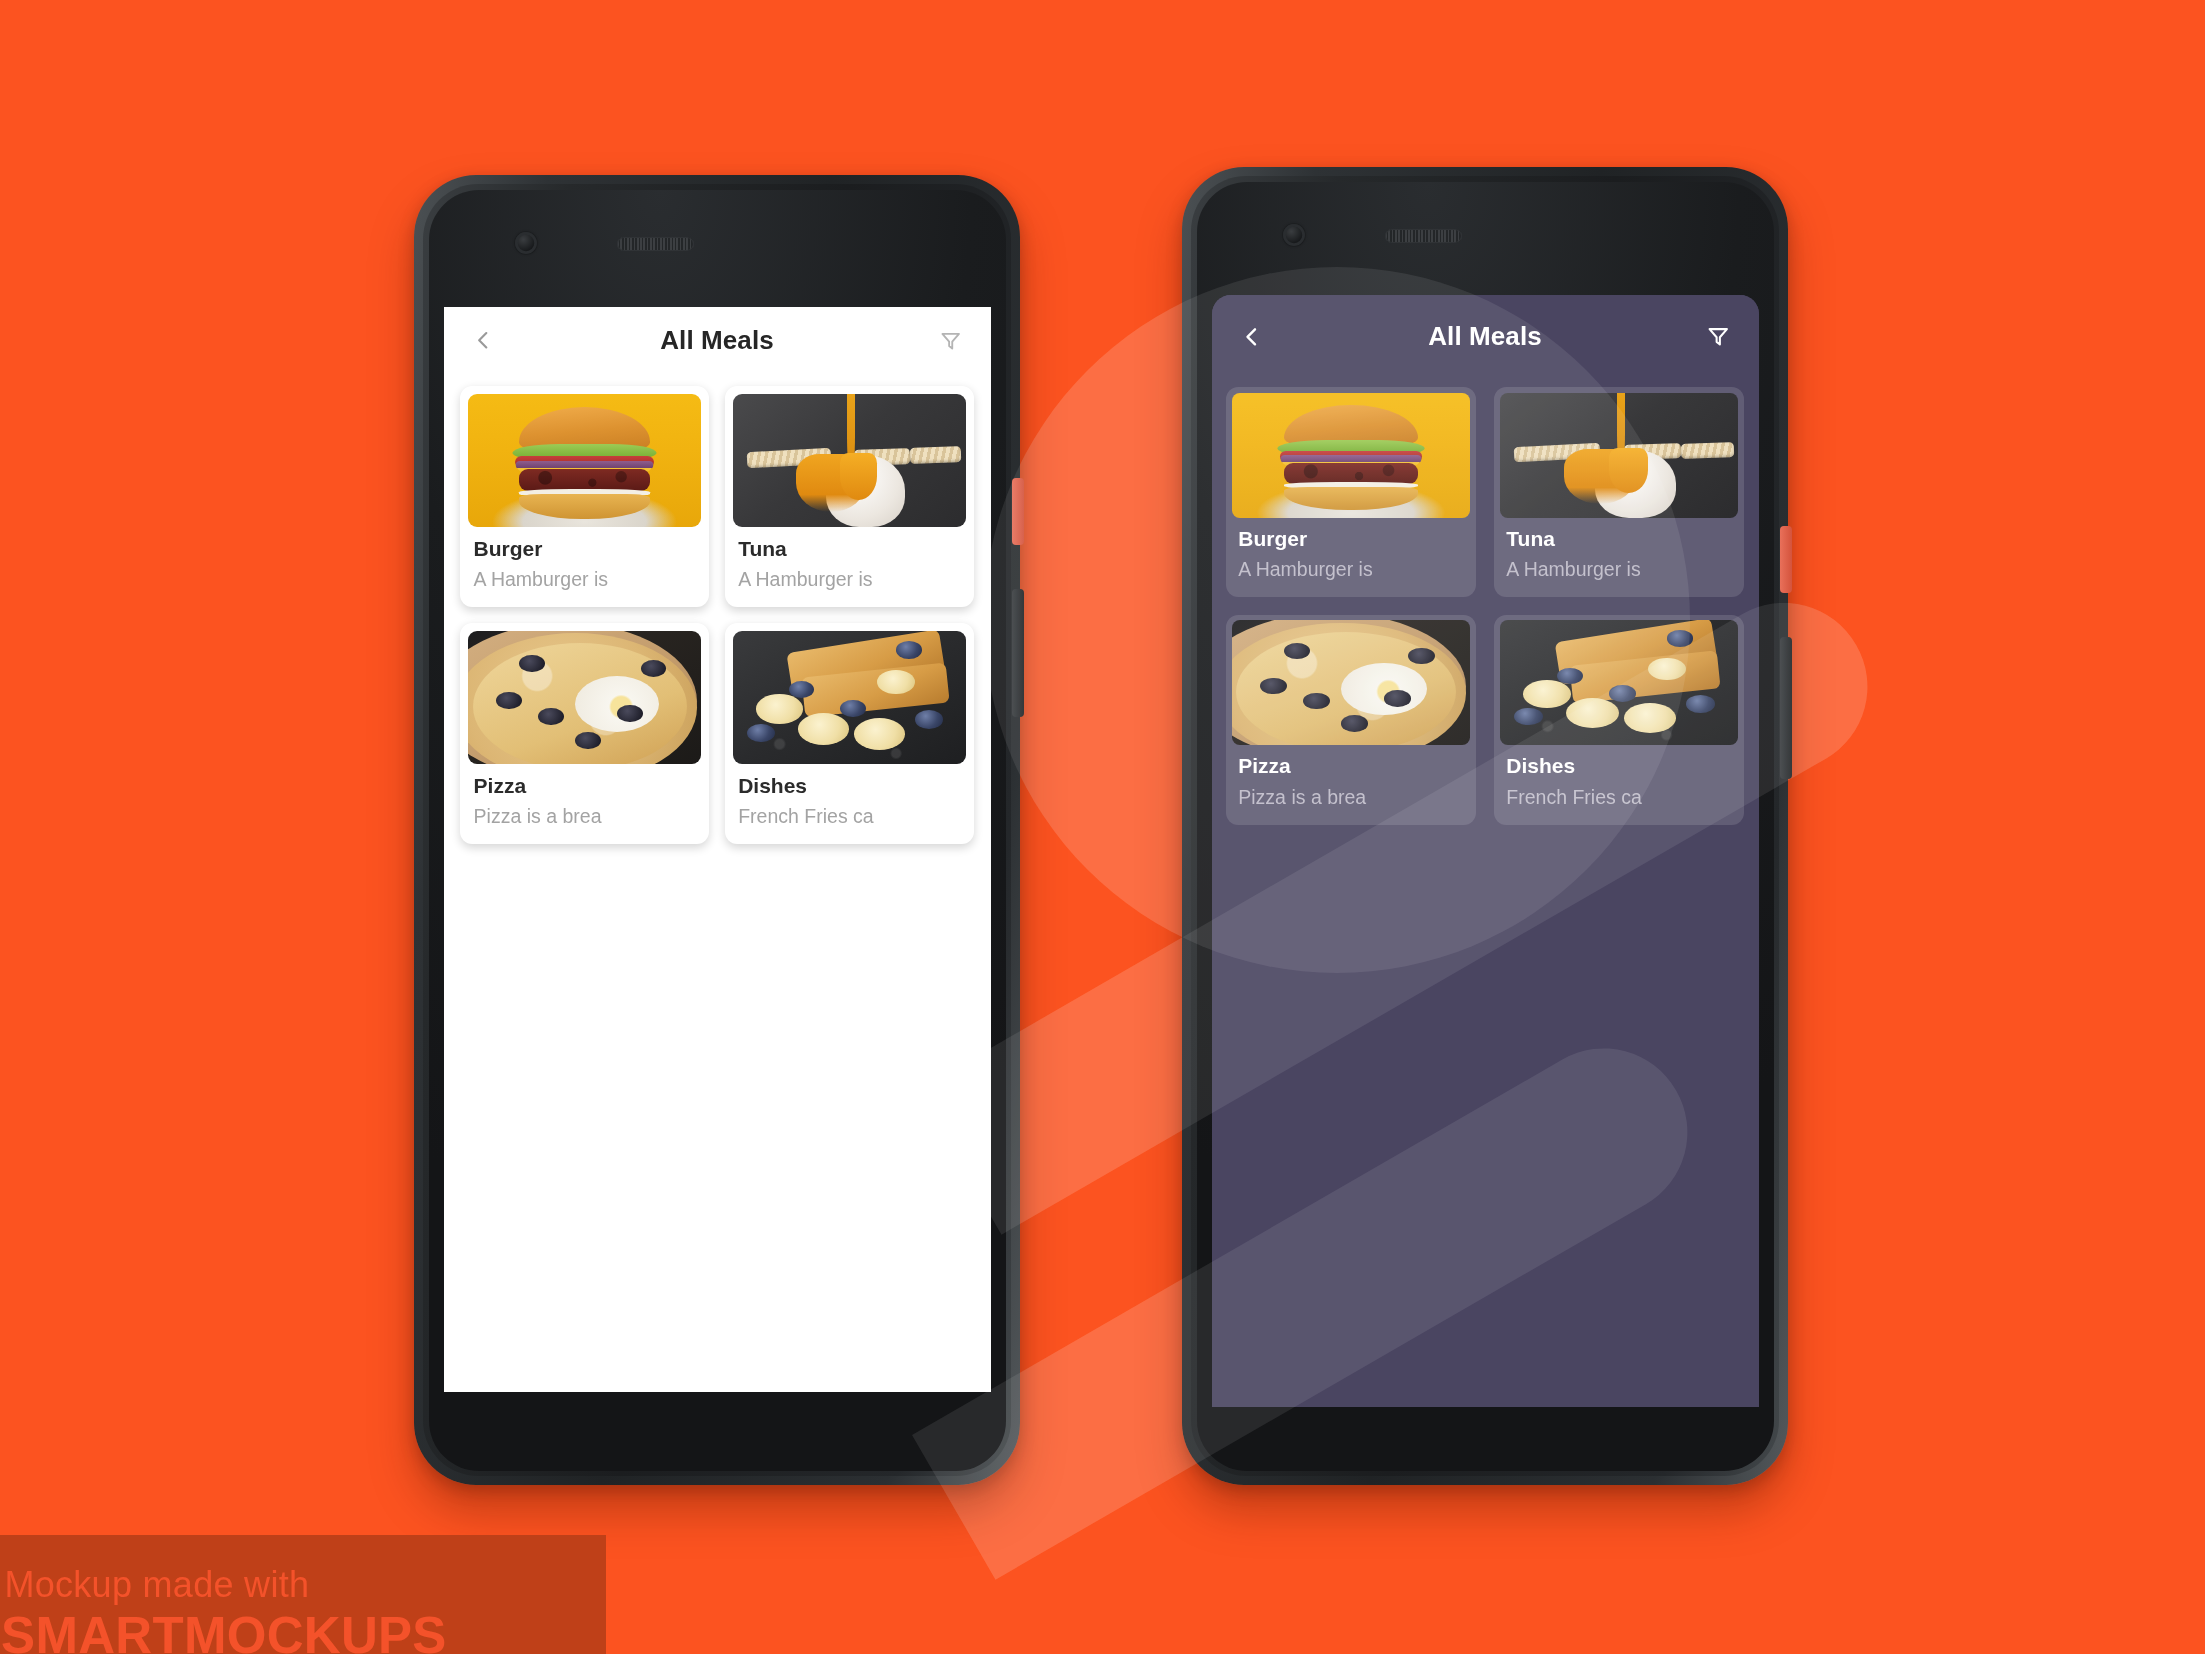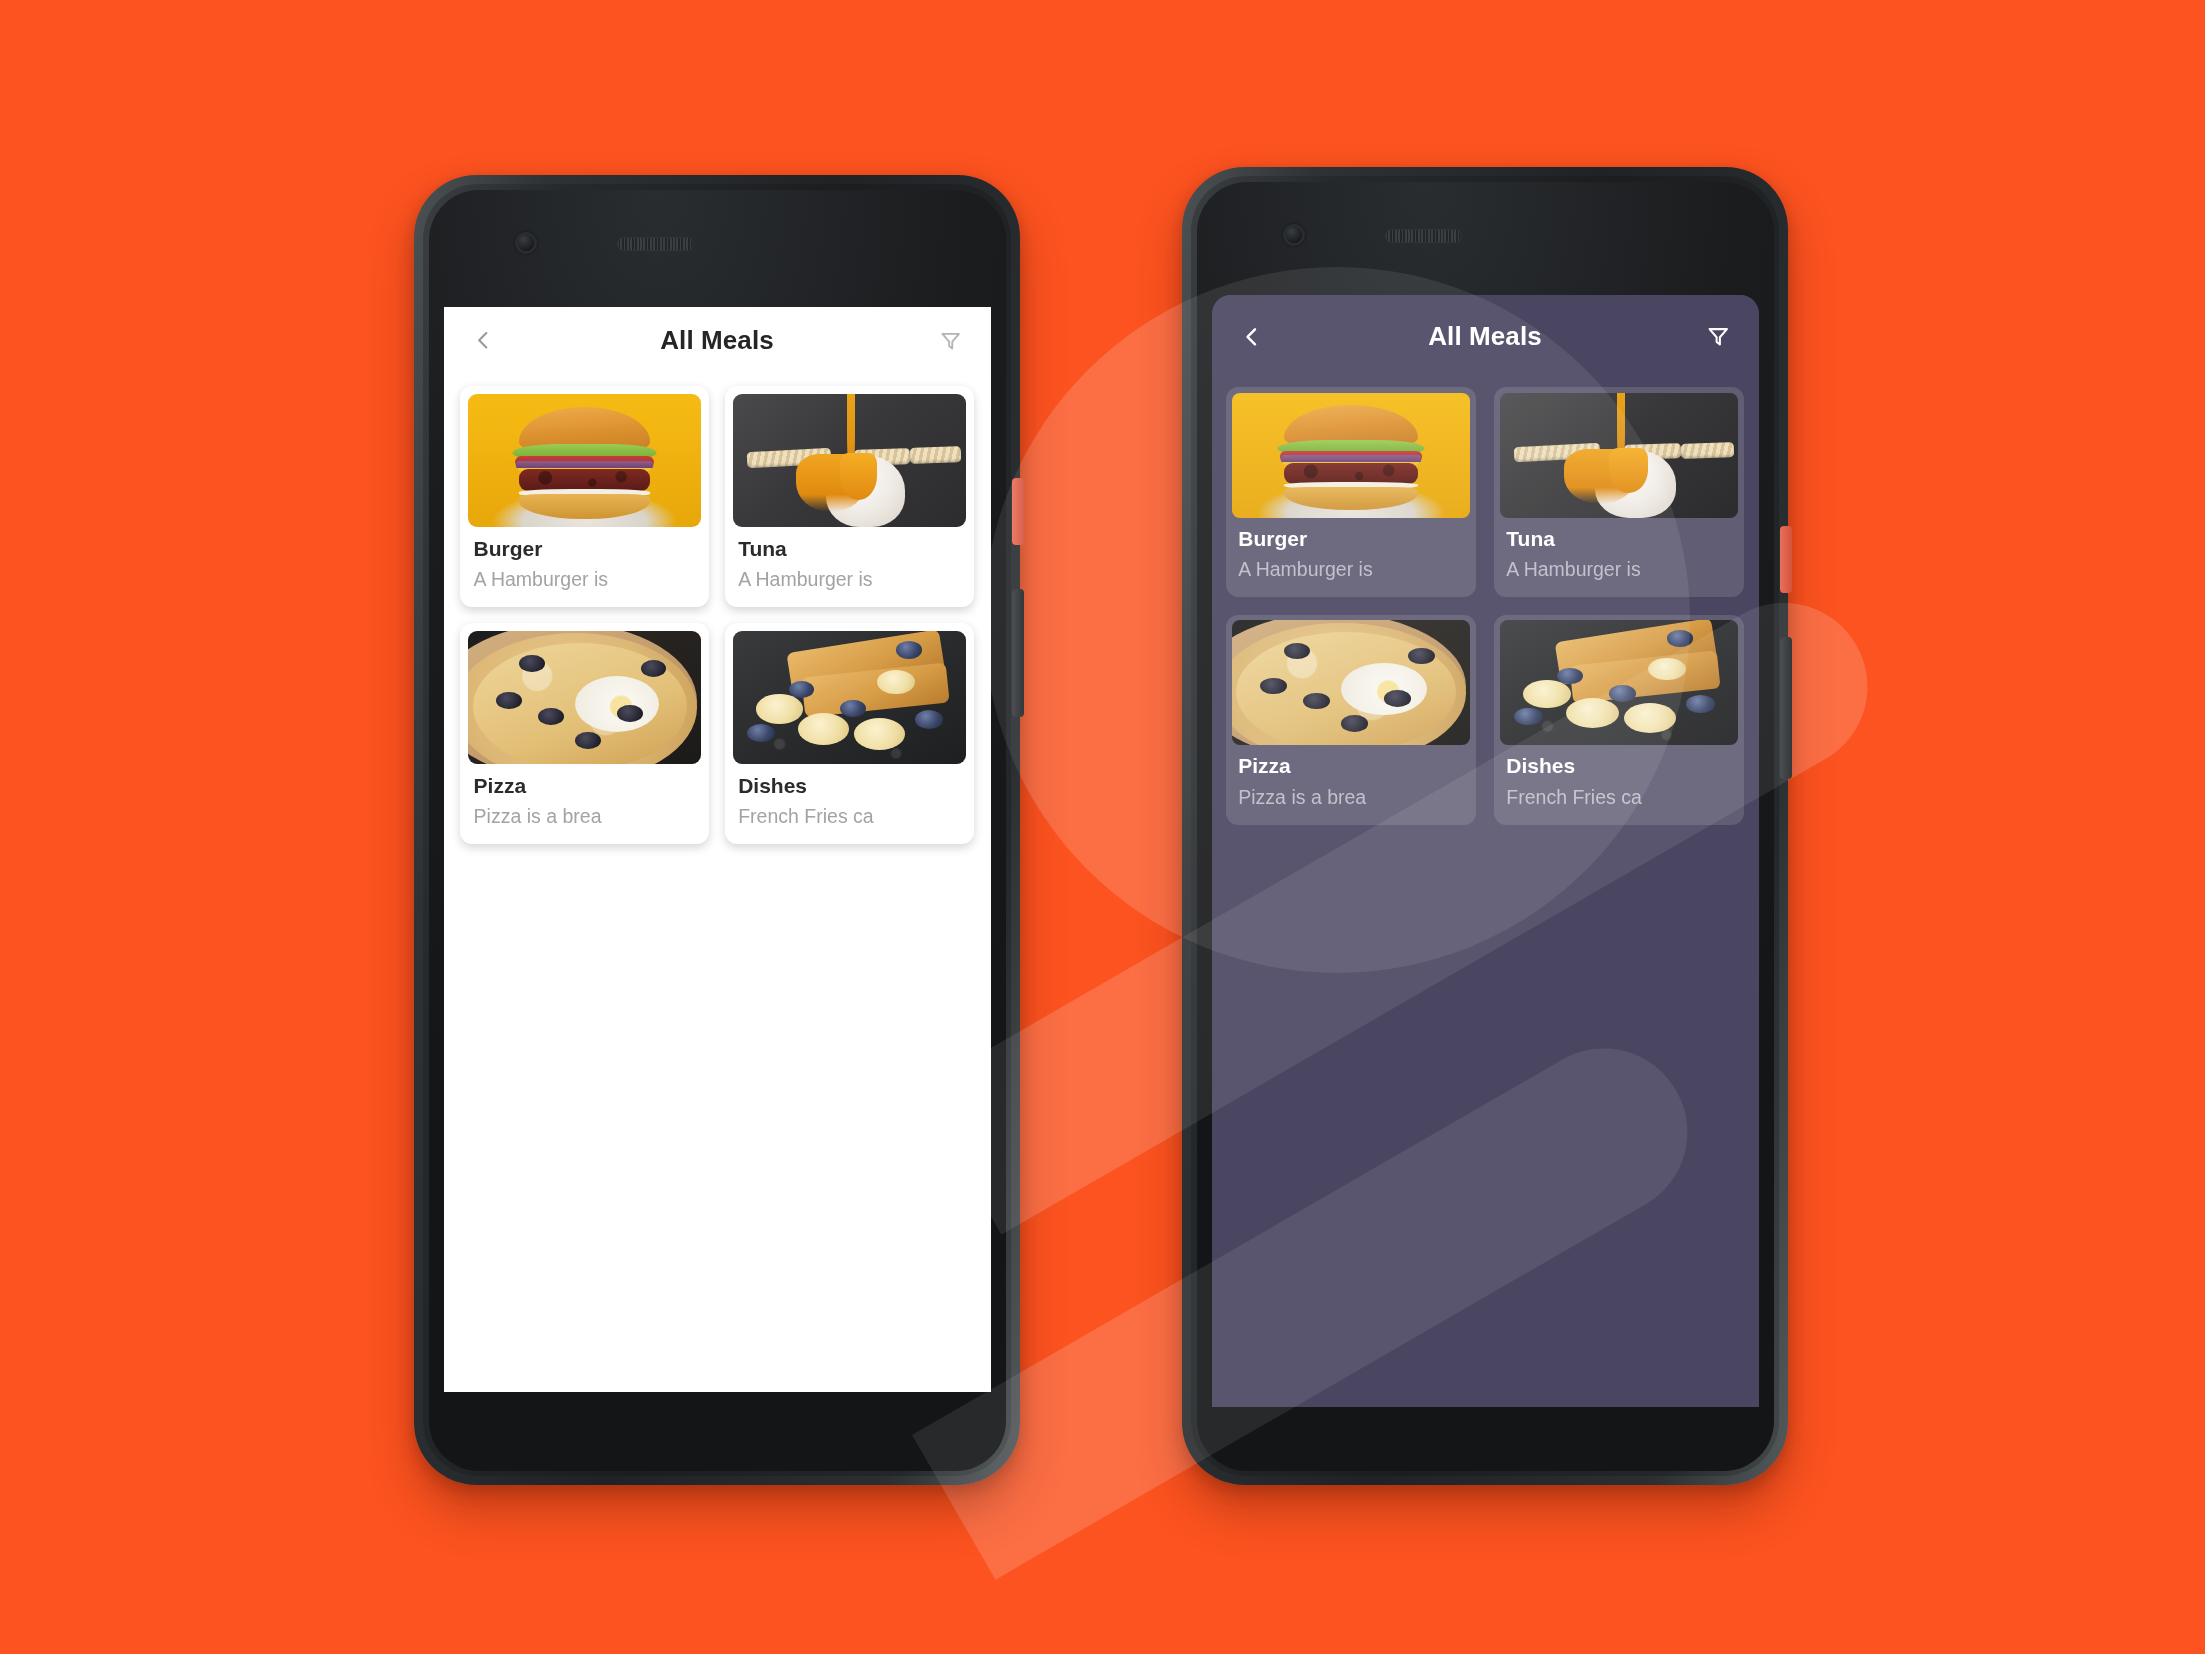--- a/index.html
+++ b/index.html
@@ -592,15 +592,19 @@
       </div>
     </div>
   </div>
 
   <div class="wm-layer wm-over">
     <div class="wm-circle" style="left:984px; top:267px; width:706px; height:706px;"></div>
     <div class="wm-bar" style="left:918px; top:1090px; width:1035px; height:167px; transform:rotate(-30deg); transform-origin:0 0; border-radius:0 83px 83px 0;"></div>
     <div class="wm-bar" style="left:912px; top:1435px; width:834px; height:167px; transform:rotate(-30deg); transform-origin:0 0; border-radius:0 83px 83px 0;"></div>
   </div>
 
+  <div class="badge">
+    <div class="badge-line1">Mockup made with</div>
+    <div class="badge-line2">SMARTMOCKUPS</div>
+  </div>
 
 </div>
 
 
 </body></html>

